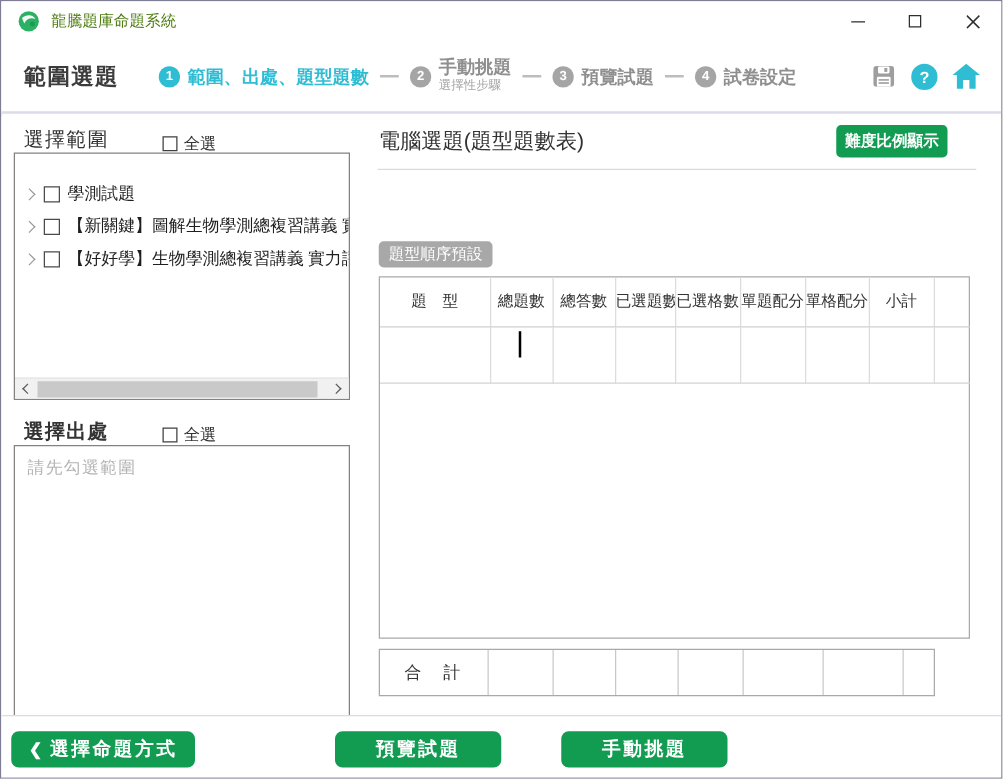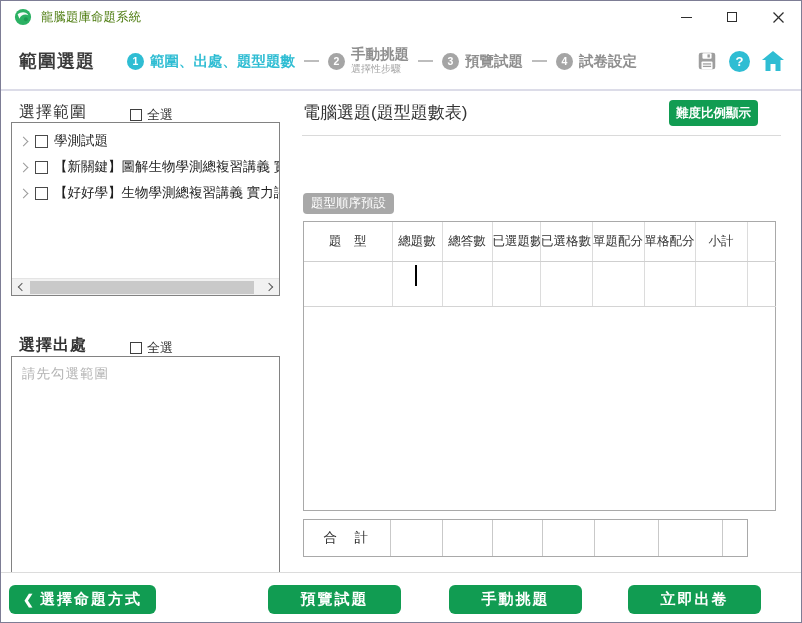--- a/index.html
+++ b/index.html
@@ -33,21 +33,21 @@
   .icon-home { width:24px; height:22px; }
 
   
   .main { position:absolute; top:92px; left:0; right:0; bottom:50px; background:#fff; }
 
   
   .left-panel { position:absolute; left:0; top:0; width:289px; height:100%; }
   .sec-title { position:absolute; left:18px; font-size:16px; color:#333; letter-spacing:1px; }
   .selall { position:absolute; left:129px; display:flex; align-items:center; gap:5px; font-size:13px; color:#333; }
   .checkbox { width:12px; height:12px; border:1.5px solid #3f3f3f; background:#fff; flex:0 0 auto; }
-  .tree-box { position:absolute; left:10px; top:29px; width:269px; height:174px; border:1px solid #828282; background:#fff; overflow:hidden; padding-top:5px; }
+  .tree-box { position:absolute; left:10px; top:29px; width:269px; height:198px; border:1px solid #828282; background:#fff; overflow:hidden; padding-top:19px;font-family:Liberation Serif, serif; }
   .tree-row { height:26px; display:flex; align-items:center; padding-left:8px; white-space:nowrap; overflow:hidden; }
   .chev { width:7px; height:7px; border-top:1.6px solid #9a9a9a; border-right:1.6px solid #9a9a9a; transform:rotate(45deg); margin-right:8px; flex:0 0 auto; }
   .tree-cb { width:13px; height:13px; border:1.5px solid #4a4a4a; background:#fff; margin-right:6px; flex:0 0 auto; }
   .tree-label { font-size:13.5px; color:#1f1f1f; overflow:hidden; white-space:nowrap; }
   .hscroll { position:absolute; left:0; right:0; bottom:0; height:17px; background:#f1f1f1; border-top:1px solid #e4e4e4; }
   .hthumb { position:absolute; left:18px; top:2px; width:224px; height:13px; background:#c9c9c9; }
   .harrow { position:absolute; top:5px; width:6px; height:6px; border-top:1.6px solid #5a5a5a; border-right:1.6px solid #5a5a5a; }
   .harrow.left { left:7px; transform:rotate(-135deg); }
   .harrow.right { right:7px; transform:rotate(45deg); }
   .source-box { position:absolute; left:10px; top:263px; width:269px; height:226px; border:1px solid #828282; background:#fff; }
@@ -272,16 +272,15 @@
     </div>
   </div>
 
   <div class="footer">
     <button class="gbtn btn-back">
       <span class="bchev">❮</span>
       <span>選擇命題方式</span>
     </button>
     <button class="gbtn btn-preview">預覽試題</button>
     <button class="gbtn btn-manual">手動挑題</button>
-    <button class="gbtn btn-generate">立即出卷</button>
   </div>
 
 </div>
 
 </body></html>

